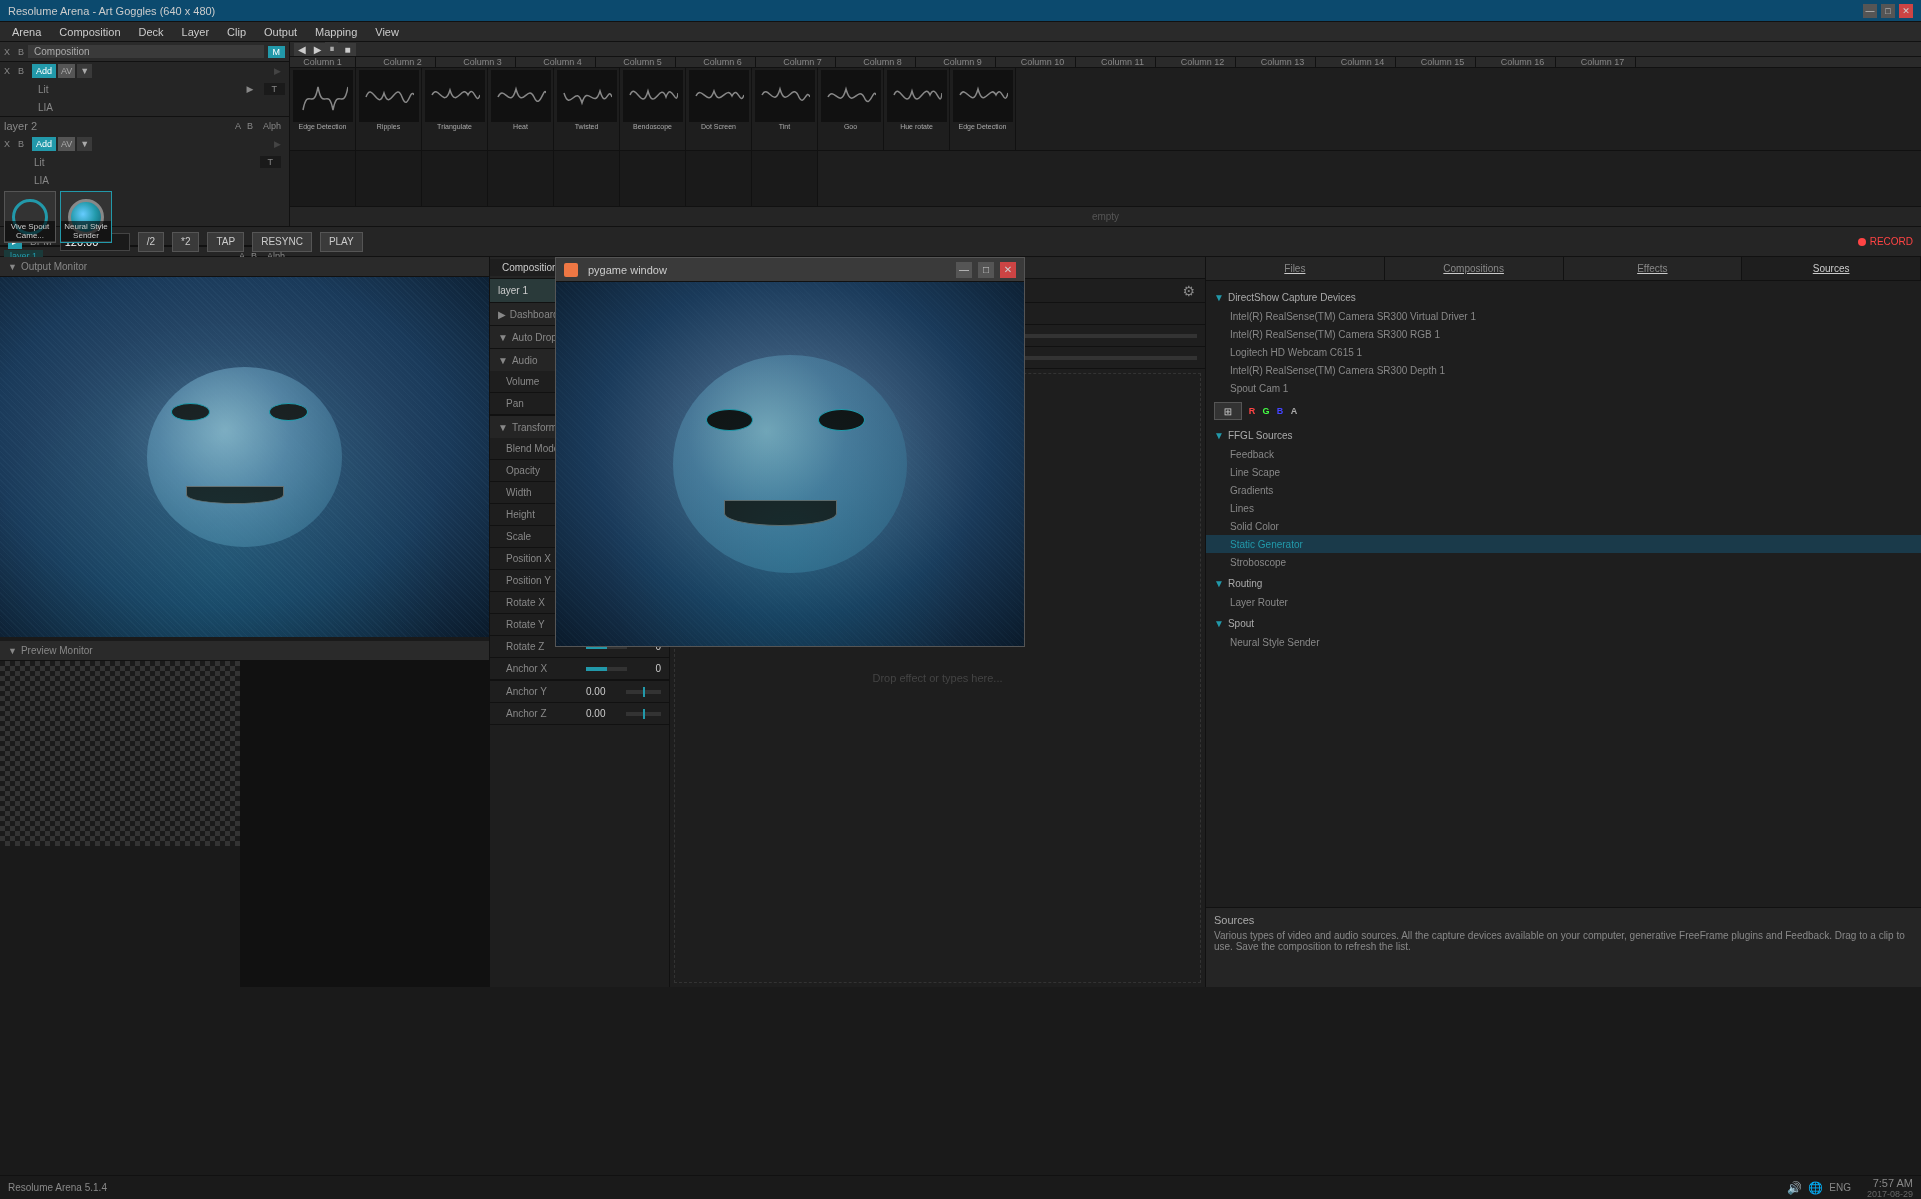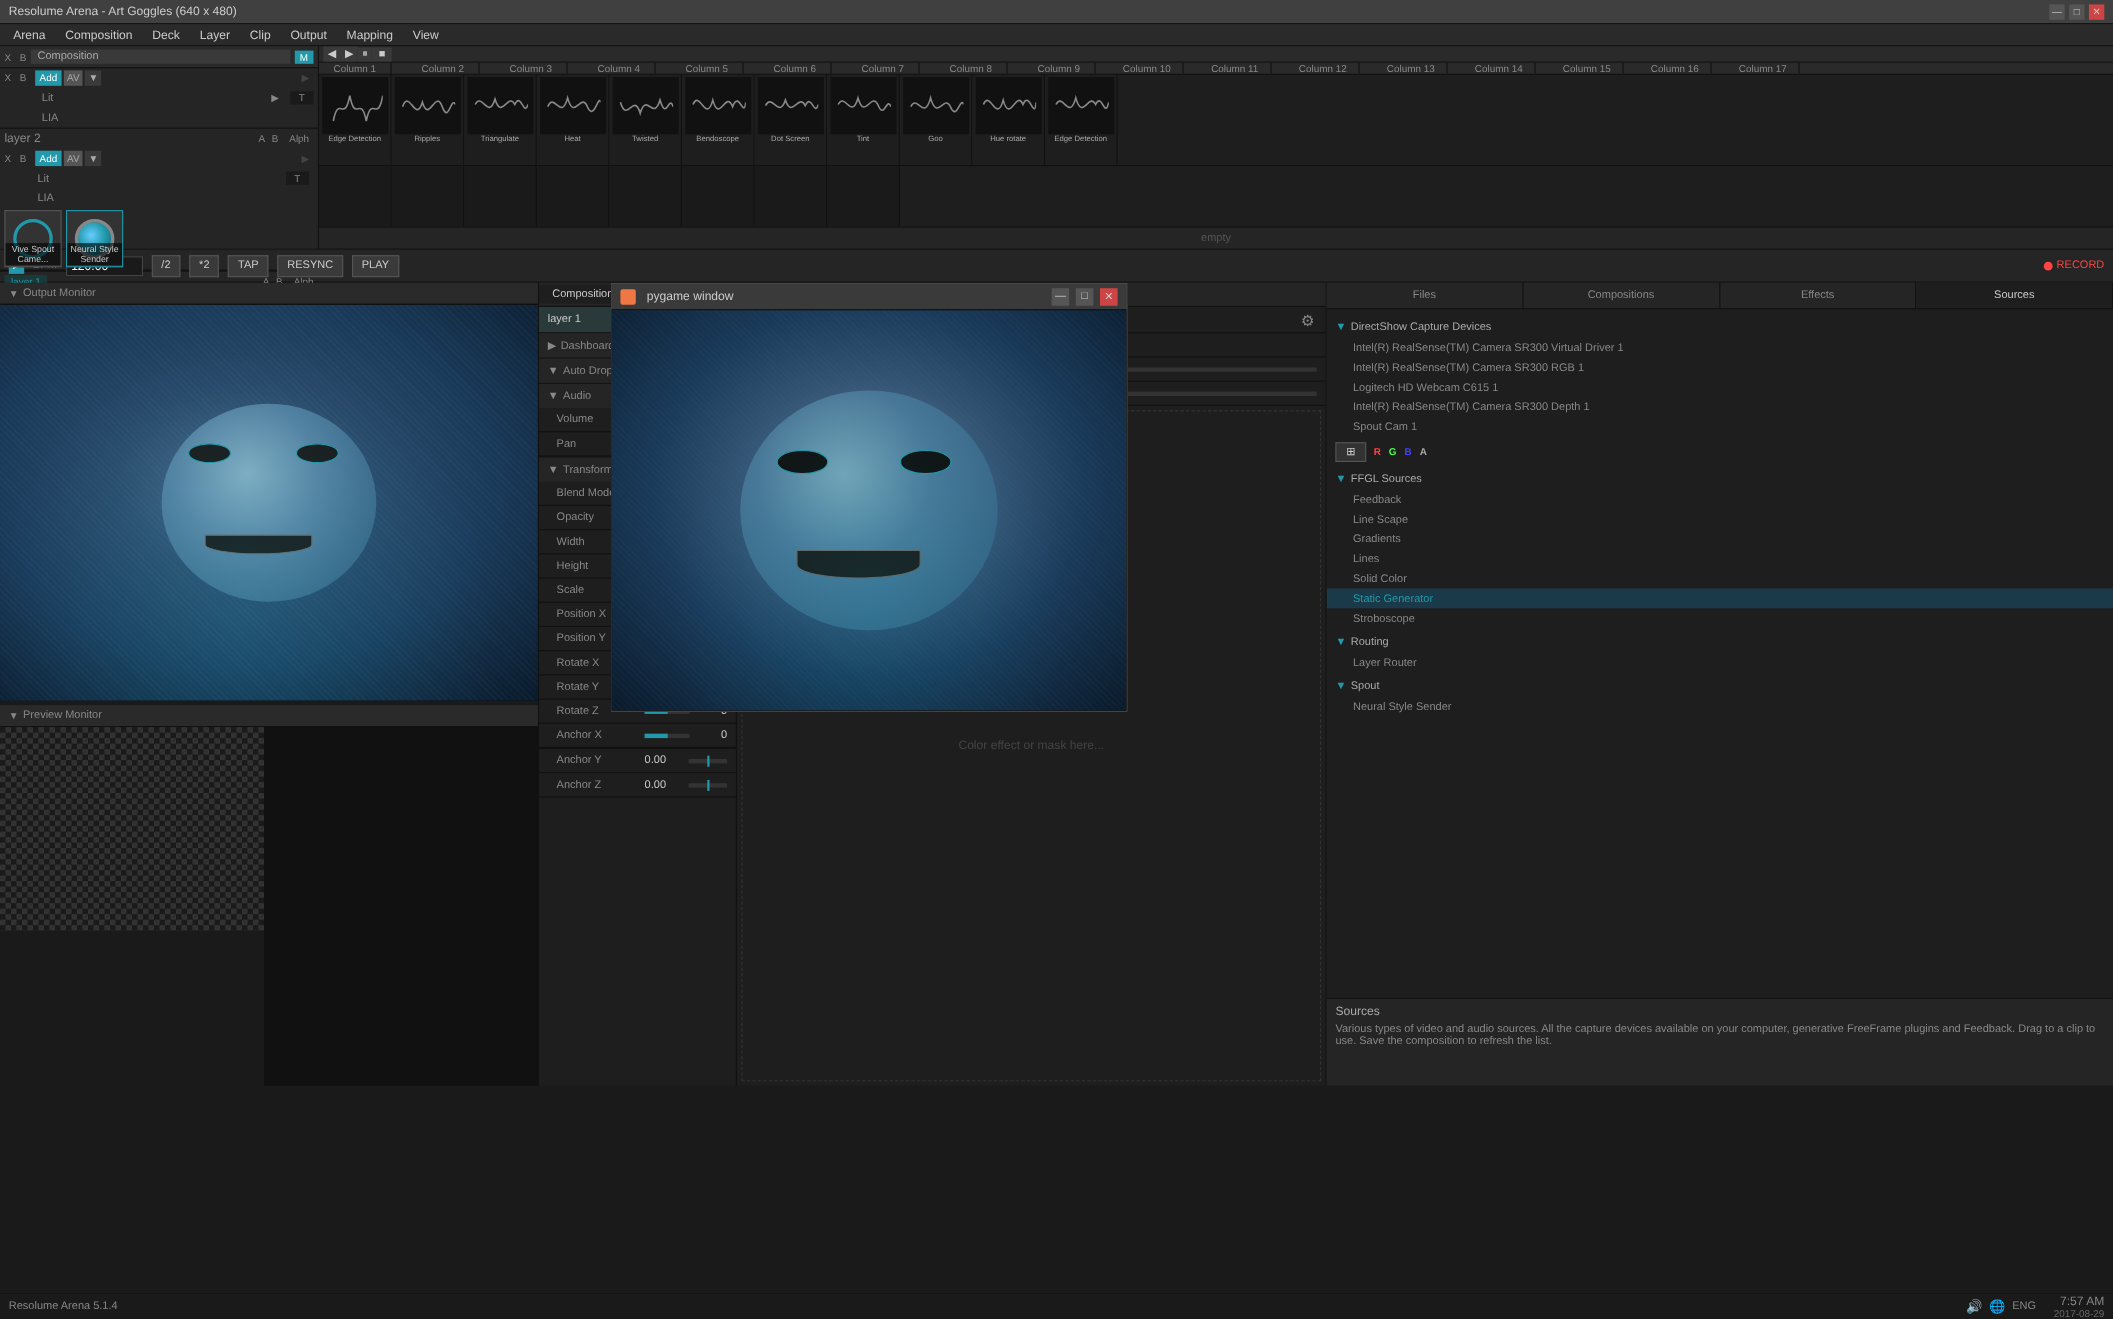--- a/index.html
+++ b/index.html
@@ -8,21 +8,21 @@
       background: #1a1a1a; 
       color: #ccc; 
       font-size: 11px;
       width: 1921px;
       height: 1199px;
       overflow: hidden;
     }
 
     
     #titlebar {
-      background: #404040;
+      background: #0c4a6e;
       height: 22px;
       display: flex;
       align-items: center;
       padding: 0 8px;
       border-bottom: 1px solid #111;
     }
     #titlebar .title { flex: 1; font-size: 11px; color: #ccc; }
     #titlebar .controls { display: flex; gap: 4px; }
     #titlebar .win-btn {
       width: 14px; height: 14px; border: none; background: #555; cursor: pointer; font-size: 9px; color: #ccc; display: flex; align-items: center; justify-content: center;
@@ -386,20 +386,21 @@
       flex-shrink: 0;
       background: #1e1e1e;
       display: flex;
       flex-direction: column;
     }
     .right-tabs {
       height: 24px;
       background: #252525;
       display: flex;
       border-bottom: 1px solid #111;
+      text-decoration: underline;
     }
     .right-tab {
       flex: 1;
       display: flex;
       align-items: center;
       justify-content: center;
       font-size: 10px;
       color: #888;
       cursor: pointer;
       border-right: 1px solid #111;
@@ -1072,21 +1073,21 @@
         </div>
         <div style="height:22px;display:flex;align-items:center;padding:0 8px;border-bottom:1px solid #111;">
           <span style="width:70px;font-size:10px;color:#888;">Anchor Z</span>
           <span style="font-size:10px;color:#ccc;width:40px;">0.00</span>
           <div style="flex:1;height:4px;background:#333;cursor:pointer;">
             <div style="width:50%;height:100%;background:#29a;"></div>
           </div>
         </div>
 
         <div class="drop-zone">
-          <span>Color effect or mask here...</span>
+          <span>Drop effect or types here...</span>
         </div>
       </div>
     </div>
   </div>
 
   <div id="right-panel" style="flex:1;background:#1e1e1e;display:flex;flex-direction:column;">
 
     <div class="right-tabs">
       <div class="right-tab">Files</div>
       <div class="right-tab">Compositions</div>

